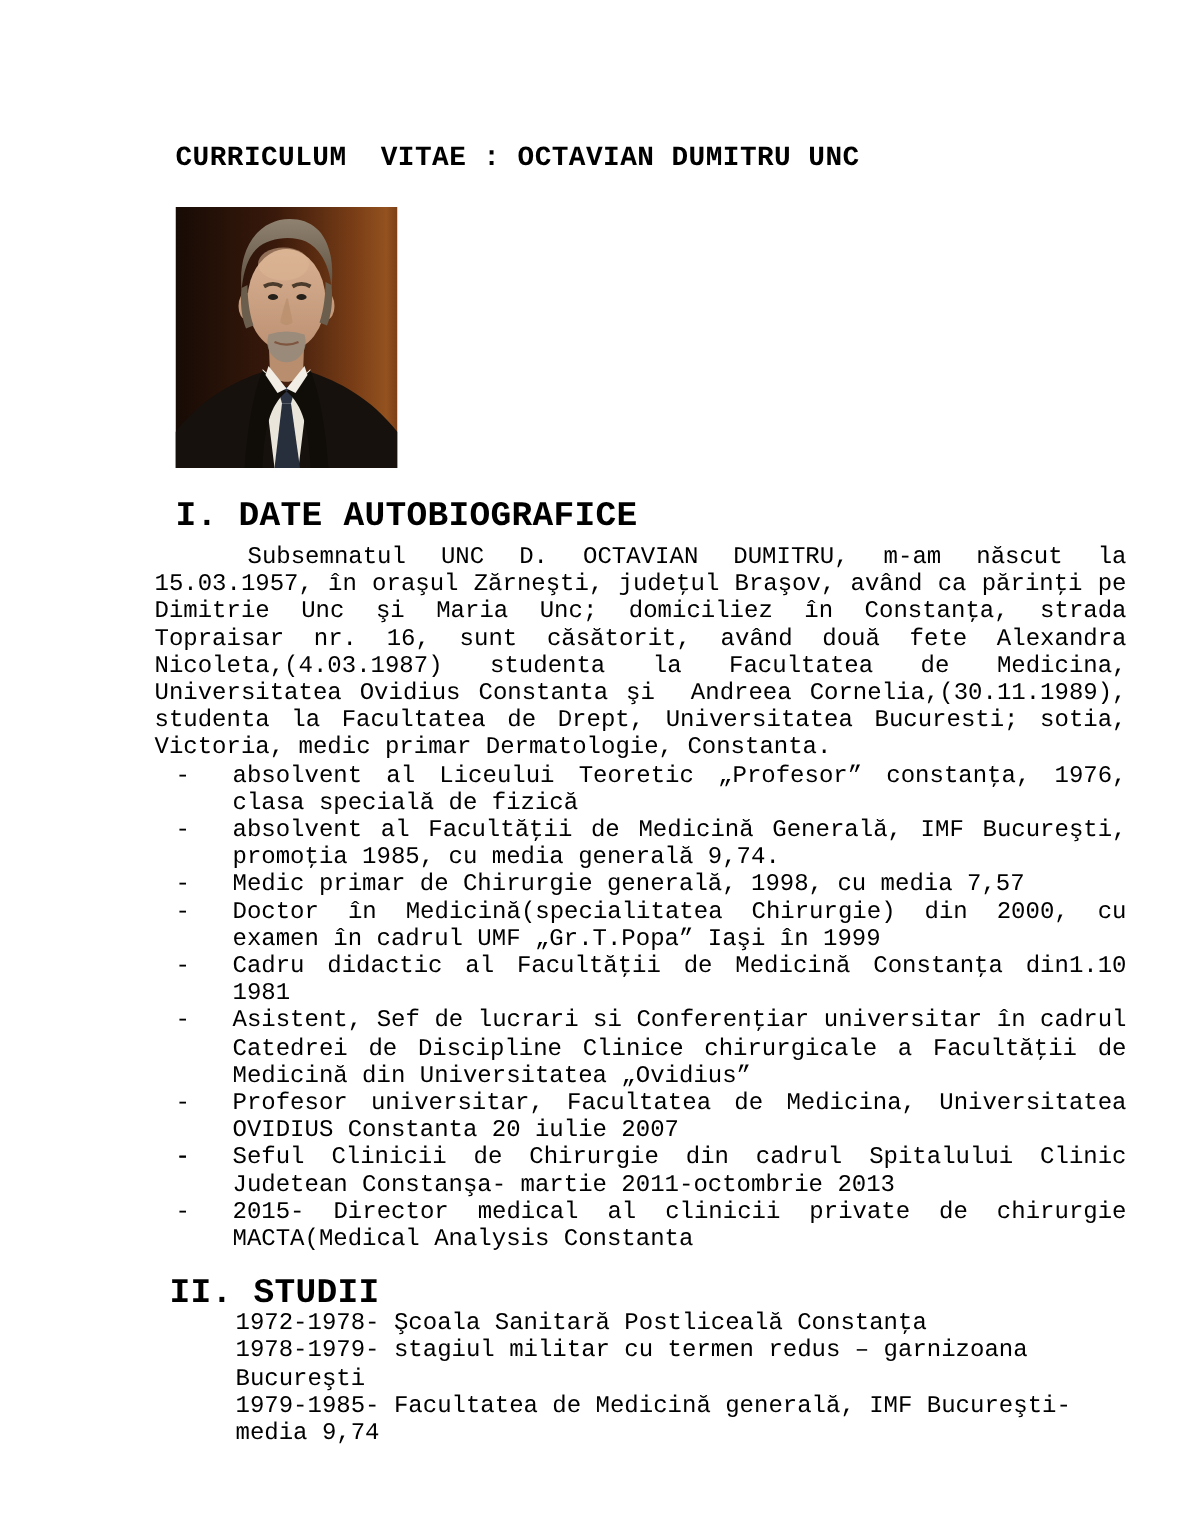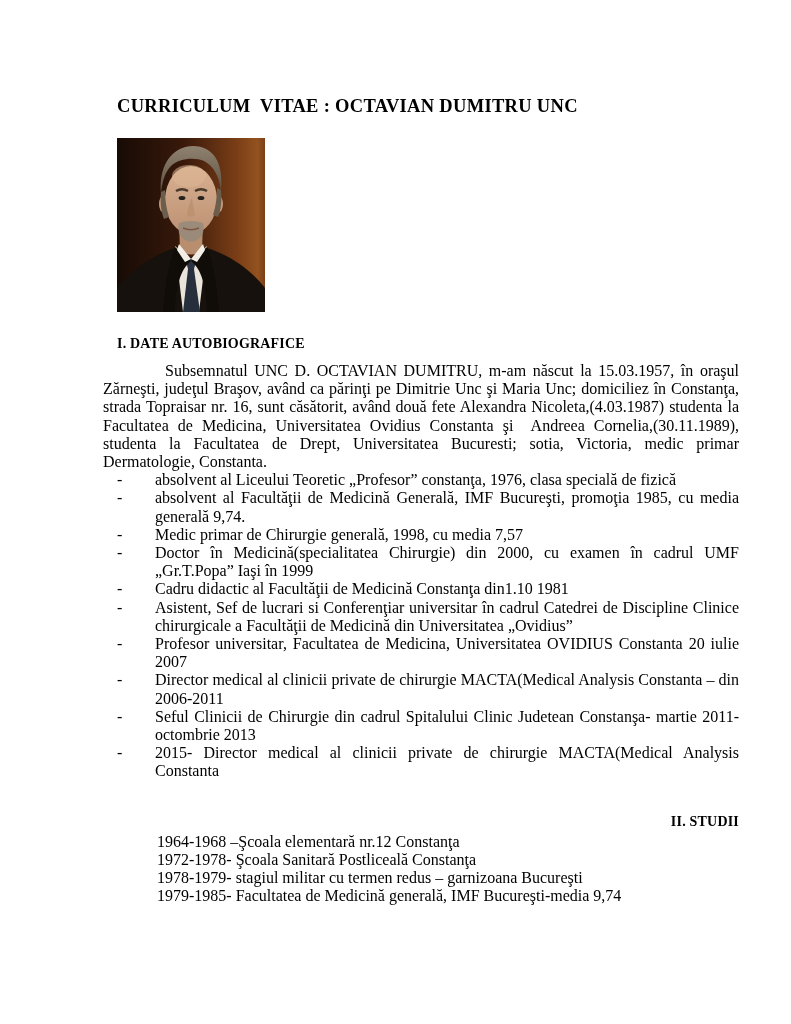--- a/index.html
+++ b/index.html
@@ -1,48 +1,48 @@
 <!DOCTYPE html>
 <html><head>
 <meta charset="utf-8">
 <style>
   html,body { margin:0; padding:0; background:#ffffff; }
   .page {
     position:relative;
     width:791px; height:1024px;
     box-sizing:border-box;
-    padding:95px 52px 0 103px;
+    padding:95px 40px 0 103px;
     background:#ffffff;
     color:#000;
-    font-family:Liberation Serif, serif;
+    font-family:Liberation Mono, monospace;
     font-size:16px;
     line-height:18.2px;
     overflow:hidden;
   }
   .title {
     margin:0 0 0 14px;
     font-size:18.5px;
     line-height:22px;
     font-weight:bold;
     letter-spacing:0.3px;
     white-space:pre-wrap;
   }
   .photo {
     width:148px; height:174px;
     margin:21px 0 0 14px;
     display:block;
   }
   .heading {
     margin:21px 0 0 14px;
-    font-size:14px;
+    font-size:23px;
     line-height:22px;
     font-weight:bold;
     letter-spacing:0.2px;
   }
-  .heading.second { margin-top:30px; margin-left:10px;text-align:right; }
+  .heading.second { margin-top:16px; margin-left:10px; }
   .intro {
     margin:7px 0 0 0;
     text-align:justify;
     text-indent:62px;
     white-space:pre-wrap;
   }
   .bullets {
     list-style:none;
     margin:0; padding:0;
   }
@@ -133,27 +133,26 @@
   <p class="intro">Subsemnatul UNC D. OCTAVIAN DUMITRU, m-am născut la 15.03.1957, în oraşul Zărneşti, judeţul Braşov, având ca părinţi pe Dimitrie Unc şi Maria Unc; domiciliez în Constanţa, strada Topraisar nr. 16, sunt căsătorit, având două fete Alexandra Nicoleta,(4.03.1987) studenta la Facultatea de Medicina, Universitatea Ovidius Constanta şi  Andreea Cornelia,(30.11.1989), studenta la Facultatea de Drept, Universitatea Bucuresti; sotia, Victoria, medic primar Dermatologie, Constanta.</p>
 
   <ul class="bullets">
     <li><span class="dash">-</span><span>absolvent al Liceului Teoretic „Profesor” constanţa, 1976, clasa specială de fizică</span></li>
     <li><span class="dash">-</span><span>absolvent al Facultăţii de Medicină Generală, IMF Bucureşti, promoţia 1985, cu media generală 9,74.</span></li>
     <li><span class="dash">-</span><span>Medic primar de Chirurgie generală, 1998, cu media 7,57</span></li>
     <li><span class="dash">-</span><span>Doctor în Medicină(specialitatea Chirurgie) din 2000, cu examen în cadrul UMF „Gr.T.Popa” Iaşi în 1999</span></li>
     <li><span class="dash">-</span><span>Cadru didactic al Facultăţii de Medicină Constanţa din1.10 1981</span></li>
     <li><span class="dash">-</span><span>Asistent, Sef de lucrari si Conferenţiar universitar în cadrul Catedrei de Discipline Clinice chirurgicale a Facultăţii de Medicină din Universitatea „Ovidius”</span></li>
     <li><span class="dash">-</span><span>Profesor universitar, Facultatea de Medicina, Universitatea OVIDIUS Constanta 20 iulie 2007</span></li>
-    <li><span class="dash">-</span><span>Director medical al clinicii private de chirurgie MACTA(Medical Analysis Constanta – din 2006-2011</span></li>
+    <li><span class="dash">-</span></li>
     <li><span class="dash">-</span><span>Seful Clinicii de Chirurgie din cadrul Spitalului Clinic Judetean Constanşa- martie 2011-octombrie 2013</span></li>
     <li><span class="dash">-</span><span>2015- Director medical al clinicii private de chirurgie MACTA(Medical Analysis Constanta</span></li>
   </ul>
 
   <h2 class="heading second">II. STUDII</h2>
 
   <div class="studii">
-    <div class="studii-line">1964-1968 –Şcoala elementară nr.12 Constanţa</div>
     <div class="studii-line">1972-1978- Şcoala Sanitară Postliceală Constanţa</div>
     <div class="studii-line">1978-1979- stagiul militar cu termen redus – garnizoana Bucureşti</div>
     <div class="studii-line">1979-1985- Facultatea de Medicină generală, IMF Bucureşti-media 9,74</div>
   </div>
 
 </div>
 
 </body></html>

